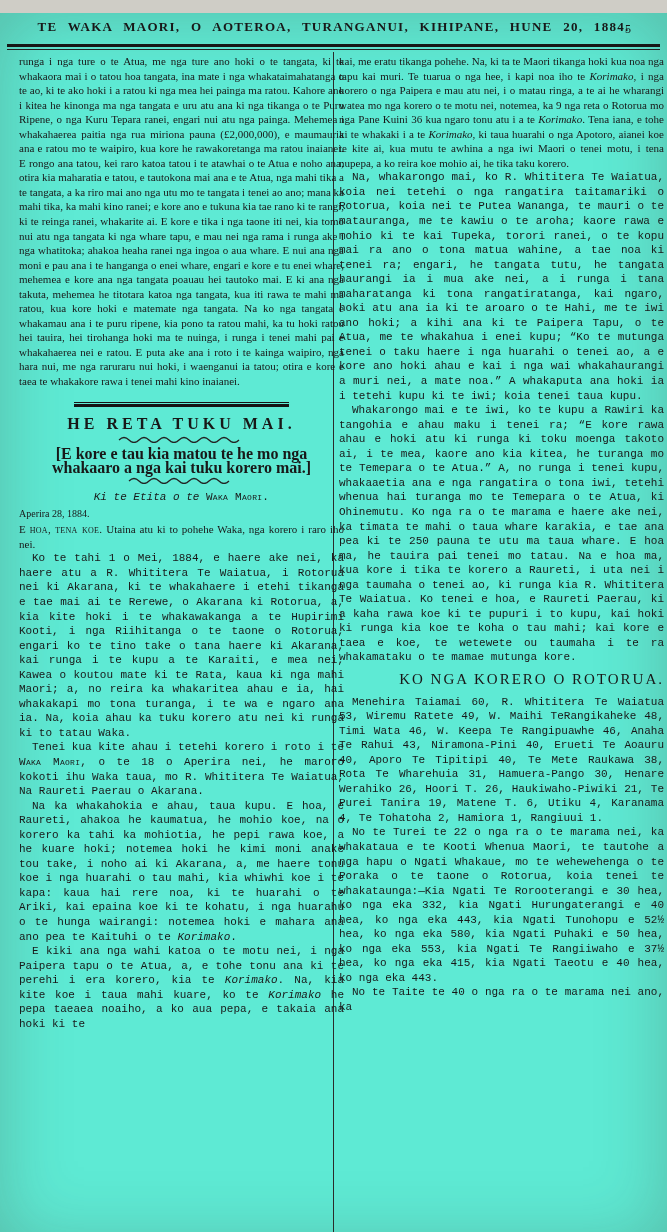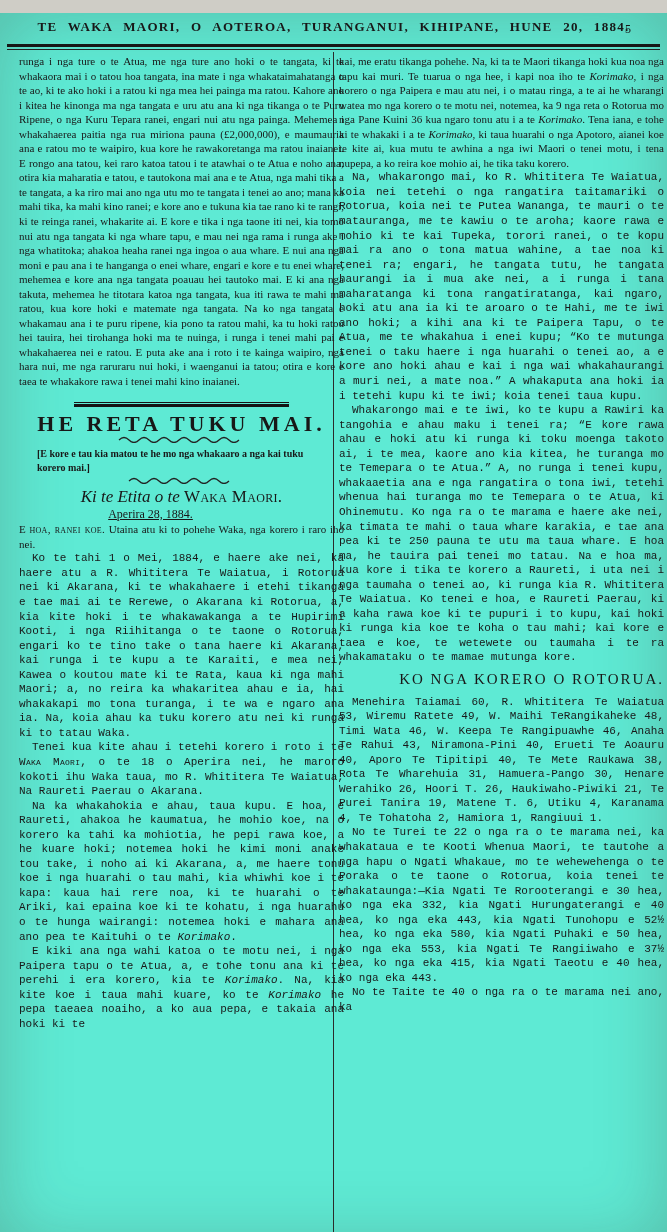--- a/index.html
+++ b/index.html
@@ -30,31 +30,31 @@
 
   p.body{ text-indent:0; }
   p.ind{ text-indent:13px;font-family:Liberation Mono, monospace; }
   .it{ font-style:italic; }
   .sc{ font-variant:small-caps; letter-spacing:.3px; }
 
   .section-divider{ width:66%; margin:13px auto 10px auto; }
   .section-divider .d{ height:5px; border-top:1px solid #141414; border-bottom:3px solid #141414; }
 
   .letters-heading{
-    text-align:center; font-size:22px; font-weight:700;
+    text-align:center; font-size:16px; font-weight:700;
     letter-spacing:4px; margin:2px 0 4px 0; text-indent:0;
   }
   .wavy{ display:block; margin:2px auto 4px auto; }
 
   .editor-note{
-    text-align:left; font-size:10px; font-weight:700;
+    text-align:center; font-size:16px; font-weight:700;
     line-height:13.5px; margin:4px 18px 2px 18px; text-indent:0;
   }
-  .salutation{ text-align:center; font-size:17px; margin:6px 0 2px 0; text-indent:0; }
-  .letter-date{ text-align:center; padding-right:62px; font-size:12px; margin-bottom:1px; text-indent:0;text-decoration:underline; }
+  .salutation{ text-align:center; font-size:11px; margin:6px 0 2px 0; text-indent:0;font-family:Liberation Mono, monospace; }
+  .letter-date{ text-align:left; padding-right:62px; font-size:10px; margin-bottom:1px; text-indent:0; }
 
   .rotorua-heading{
     text-align:right; font-size:15px; letter-spacing:2px;
     margin:7px 0 8px 0; text-indent:0; font-weight:400;
   }
 </style>
 </head>
 <body>
 
 <div class="page">
@@ -84,21 +84,21 @@
 
     <p class="editor-note">[E kore e tau kia matou te he mo nga whakaaro a nga kai tuku korero mai.]</p>
 
     <svg class="wavy" width="110" height="8" viewBox="0 0 110 8">
       <path d="M2 5 q5 -5 10 0 t10 0 t10 0 t10 0 t10 0 t10 0 t10 0 t10 0 t10 0 t10 0" fill="none" stroke="#222" stroke-width="1.2"></path>
     </svg>
 
     <p class="salutation"><span class="it">Ki te Etita o te </span><span class="sc">Waka Maori.</span></p>
     <p class="letter-date">Aperira 28, 1884.</p>
 
-    <p class="body"><span>E </span><span class="sc">hoa, ranei koe.</span><span>  Utaina atu ki to pohehe Waka, nga korero i raro iho nei.</span></p>
+    <p class="body"><span>E </span><span class="sc">hoa, tena koe.</span><span>  Utaina atu ki to pohehe Waka, nga korero i raro iho nei.</span></p>
     <p class="ind"><span>Ko te tahi 1 o Mei, 1884, e haere ake nei, ka haere atu a R. Whititera Te Waiatua, i Rotorua nei ki Akarana, ki te whakahaere i etehi tikanga e tae mai ai te Rerewe, o Akarana ki Rotorua, a, kia kite hoki i te whakawakanga a te Hupirimi Kooti, i nga Riihitanga o te taone o Rotorua, engari ko te tino take o tana haere ki Akarana, kai runga i te kupu a te Karaiti, e mea nei, Kawea o koutou mate ki te Rata, kaua ki nga mahi Maori; a, no reira ka whakaritea ahau e ia, hai whakakapi mo tona turanga, i te wa e ngaro ana ia.  Na, koia ahau ka tuku korero atu nei ki runga ki to tatau Waka.</span></p>
     <p class="ind"><span>Tenei kua kite ahau i tetehi korero i roto i te </span><span class="sc">Waka Maori</span><span>, o te 18 o Aperira nei, he maroro kokoti ihu Waka taua, mo R. Whititera Te Waiatua, Na Raureti Paerau o Akarana.</span></p>
     <p class="ind"><span>Na ka whakahokia e ahau, taua kupu.  E hoa, e Raureti, ahakoa he kaumatua, he mohio koe, na o korero ka tahi ka mohiotia, he pepi rawa koe, a he kuare hoki; notemea hoki he kimi moni anake tou take, i noho ai ki Akarana, a, me haere tonu koe i nga huarahi o tau mahi, kia whiwhi koe i te kapa: kaua hai rere noa, ki te huarahi o te Ariki, kai epaina koe ki te kohatu, i nga huarahu o te hunga wairangi: notemea hoki e mahara ana ano pea te Kaituhi o te </span><span class="it">Korimako</span><span>.</span></p>
     <p class="ind"><span>E kiki ana nga wahi katoa o te motu nei, i nga Paipera tapu o te Atua, a, e tohe tonu ana ki te perehi i era korero, kia te </span><span class="it">Korimako</span><span>.  Na, kia kite koe i taua mahi kuare, ko te </span><span class="it">Korimako</span><span> he pepa taeaea noaiho, a ko aua pepa, e takaia ana hoki ki te</span></p>
   </div>
 
   <div class="col right">
     <p class="body"><span>kai, me eratu tikanga pohehe.  Na, ki ta te Maori tikanga hoki kua noa nga tapu kai muri.  Te tuarua o nga hee, i kapi noa iho te </span><span class="it">Korimako</span><span>, i nga korero o nga Paipera e mau atu nei, i o matau ringa, a te ai he wharangi watea mo nga korero o te motu nei, notemea, ka 9 nga reta o Rotorua mo nga Pane Kuini 36 kua ngaro tonu atu i a te </span><span class="it">Korimako</span><span>.  Tena iana, e tohe ki te whakaki i a te </span><span class="it">Korimako</span><span>, ki taua huarahi o nga Apotoro, aianei koe te kite ai, kua mutu te awhina a nga iwi Maori o tenei motu, i tena nupepa, a ko reira koe mohio ai, he tika taku korero.</span></p>
     <p class="ind"><span>Na, whakarongo mai, ko R. Whititera Te Waiatua, koia nei tetehi o nga rangatira taitamariki o Rotorua, koia nei te Putea Wananga, te mauri o te matauranga, me te kawiu o te aroha; kaore rawa e mohio ki te kai Tupeka, torori ranei, o te kopu mai ra ano o tona matua wahine, a tae noa ki tenei ra; engari, he tangata tutu, he tangata haurangi ia i mua ake nei, a i runga i tana maharatanga ki tona rangatiratanga, kai ngaro, hoki atu ana ia ki te aroaro o te Hahi, me te iwi ano hoki; a kihi ana ki te Paipera Tapu, o te Atua, me te whakahua i enei kupu; “Ko te mutunga tenei o taku haere i nga huarahi o tenei ao, a e kore ano hoki ahau e kai i nga wai whakahaurangi a muri nei, a mate noa.”  A whakaputa ana hoki ia i tetehi kupu ki te iwi; koia tenei taua kupu.</span></p>
     <p class="ind"><span>Whakarongo mai e te iwi, ko te kupu a Rawiri ka tangohia e ahau maku i tenei ra; “E kore rawa ahau e hoki atu ki runga ki toku moenga takoto ai, i te mea, kaore ano kia kitea, he turanga mo te Temepara o te Atua.”  A, no runga i tenei kupu, whakaaetia ana e nga rangatira o tona iwi, tetehi whenua hai turanga mo te Temepara o te Atua, ki Ohinemutu.  Ko nga ra o te marama e haere ake nei, ka timata te mahi o taua whare karakia, e tae ana pea ki te 250 pauna te utu ma taua whare.  E hoa ma, he tauira pai tenei mo tatau.  Na e hoa ma, kua kore i tika te korero a Raureti, i uta nei i nga taumaha o tenei ao, ki runga kia R. Whititera Te Waiatua.  Ko tenei e hoa, e Raureti Paerau, ki a kaha rawa koe ki te pupuri i to kupu, kai hoki ki runga kia koe te koha o tau mahi; kai kore e taea e koe, te wetewete ou taumaha i te ra whakamataku o te mamae mutunga kore.</span></p>

